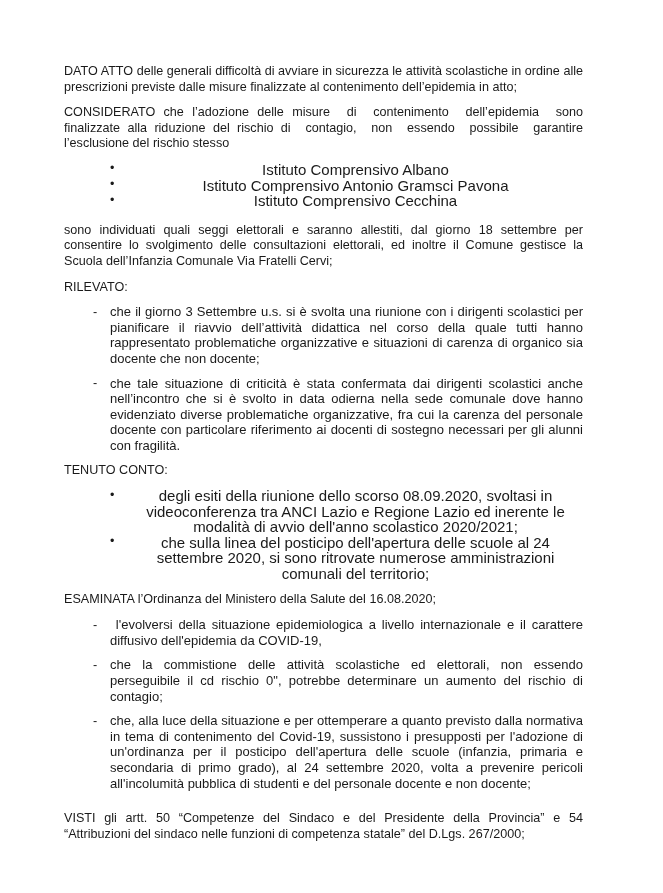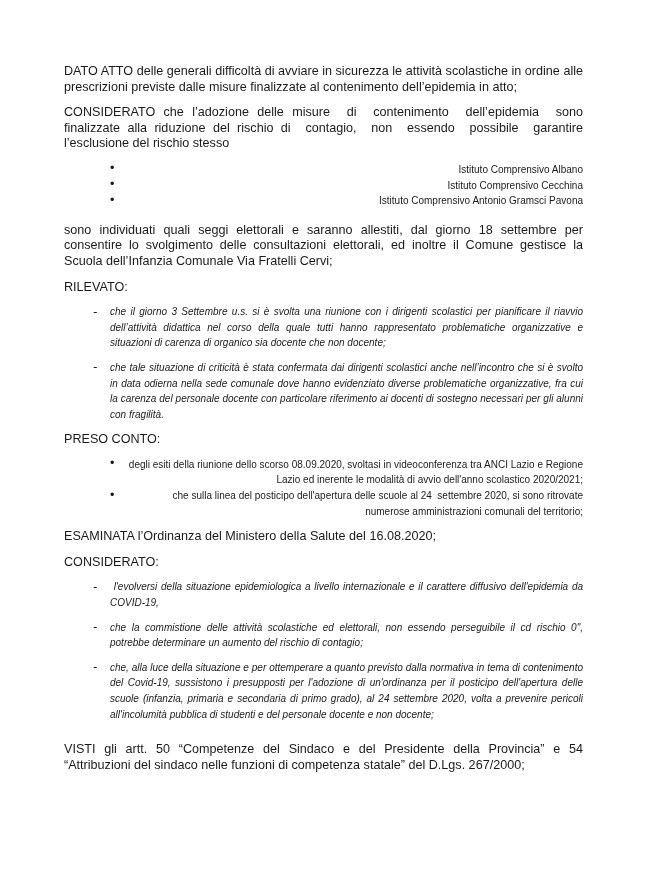--- a/index.html
+++ b/index.html
@@ -43,49 +43,48 @@
   ul.bullets {
     margin: 0 0 10px 0;
     padding: 0;
     list-style: none;
   }
   ul.bullets.round {
     margin-top: 1px;
   }
   ul.bullets.round li {
     position: relative;
-    font-size: 10px;
+    font-size: 15px;
     line-height: 15.6px;
     padding-left: 64px;
     margin-bottom: 0px;
-    text-align: right;
+    text-align: center;
     white-space: pre-wrap;
   }
   ul.bullets.round li::before {
     content: "\2022";
     position: absolute;
     left: 46px;
     top: -0.5px;
     font-size: 12.6px;
     line-height: 15.6px;
   }
   ul.bullets.dash {
     margin-top: 3px;
     margin-bottom: 8px;
   }
   ul.bullets.dash li {
     position: relative;
-    font-size: 10px;
+    font-size: 13px;
     line-height: 15.6px;
     padding-left: 46px;
     margin-bottom: 9px;
     text-align: justify;
     text-justify: inter-word;
     white-space: pre-wrap;
-    font-style: italic;
   }
   ul.bullets.dash li:last-child {
     margin-bottom: 0;
   }
   ul.bullets.dash li::before {
     content: "-";
     position: absolute;
     left: 29px;
     top: 0.5px;
     font-size: 12.6px;
@@ -115,53 +114,52 @@
     </div>
 
     <div class="sect">
       <p class="para">CONSIDERATO che l’adozione delle misure  di  contenimento  dell’epidemia  sono finalizzate alla riduzione del rischio di  contagio,  non  essendo  possibile  garantire l’esclusione del rischio stesso</p>
     </div>
 
 
     <div class="sect">
       <ul class="bullets round">
         <li>Istituto Comprensivo Albano</li>
+        <li>Istituto Comprensivo Antonio Gramsci Pavona</li>
         <li>Istituto Comprensivo Cecchina</li>
-        <li>Istituto Comprensivo Antonio Gramsci Pavona</li>
       </ul>
     </div>
 
     <div class="spacer-sm"></div>
 
     <div class="sect">
       <p class="para">sono individuati quali seggi elettorali e saranno allestiti, dal giorno 18 settembre per consentire lo svolgimento delle consultazioni elettorali, ed inoltre il Comune gestisce la Scuola dell’Infanzia Comunale Via Fratelli Cervi;</p>
     </div>
 
     <div class="sect">
       <p class="heading-line">RILEVATO:</p>
       <ul class="bullets dash">
         <li>che il giorno 3 Settembre u.s. si è svolta una riunione con i dirigenti scolastici per pianificare il riavvio dell’attività didattica nel corso della quale tutti hanno rappresentato problematiche organizzative e situazioni di carenza di organico sia docente che non docente;</li>
         <li>che tale situazione di criticità è stata confermata dai dirigenti scolastici anche nell’incontro che si è svolto in data odierna nella sede comunale dove hanno evidenziato diverse problematiche organizzative, fra cui la carenza del personale docente con particolare riferimento ai docenti di sostegno necessari per gli alunni con fragilità.</li>
       </ul>
     </div>
 
     <div class="sect">
-      <p class="heading-line">PRESO CONTO:</p>
+      <p class="heading-line">TENUTO CONTO:</p>
       <ul class="bullets round">
         <li>degli esiti della riunione dello scorso 08.09.2020, svoltasi in videoconferenza tra ANCI Lazio e Regione Lazio ed inerente le modalità di avvio dell'anno scolastico 2020/2021;</li>
         <li>che sulla linea del posticipo dell'apertura delle scuole al 24  settembre 2020, si sono ritrovate numerose amministrazioni comunali del territorio;</li>
       </ul>
     </div>
 
     <div class="sect">
       <p class="heading-line">ESAMINATA l’Ordinanza del Ministero della Salute del 16.08.2020;</p>
     </div>
 
     <div class="sect">
-      <p class="heading-line">CONSIDERATO:</p>
       <ul class="bullets dash">
         <li> l'evolversi della situazione epidemiologica a livello internazionale e il carattere diffusivo dell'epidemia da COVID-19,</li>
         <li>che la commistione delle attività scolastiche ed elettorali, non essendo perseguibile il cd rischio 0", potrebbe determinare un aumento del rischio di contagio;</li>
         <li>che, alla luce della situazione e per ottemperare a quanto previsto dalla normativa in tema di contenimento del Covid-19, sussistono i presupposti per l'adozione di un'ordinanza per il posticipo dell'apertura delle scuole (infanzia, primaria e secondaria di primo grado), al 24 settembre 2020, volta a prevenire pericoli all'incolumità pubblica di studenti e del personale docente e non docente;</li>
       </ul>
     </div>
 
     <div class="sect">
       <p class="para">VISTI gli artt. 50 “Competenze del Sindaco e del Presidente della Provincia” e 54 “Attribuzioni del sindaco nelle funzioni di competenza statale” del D.Lgs. 267/2000;</p>
     </div>

